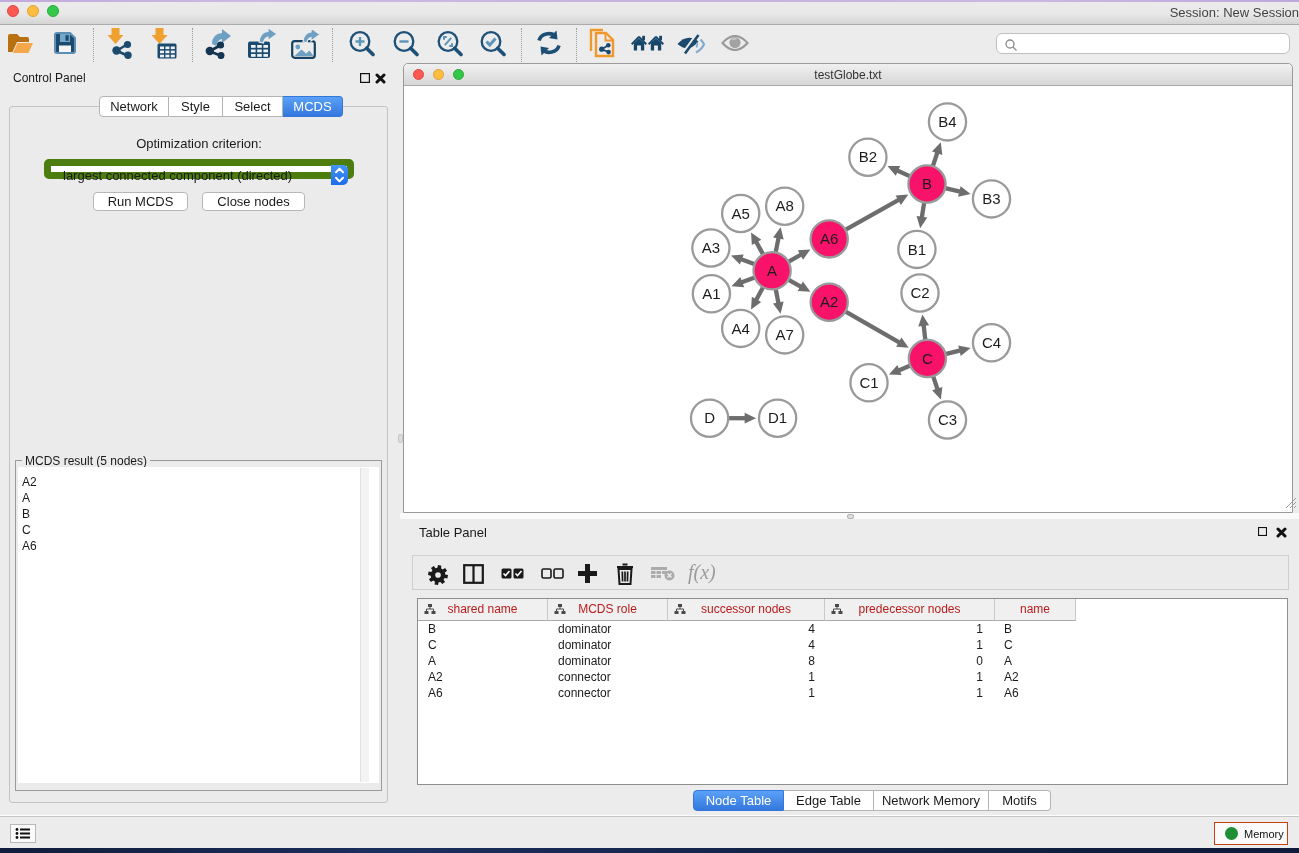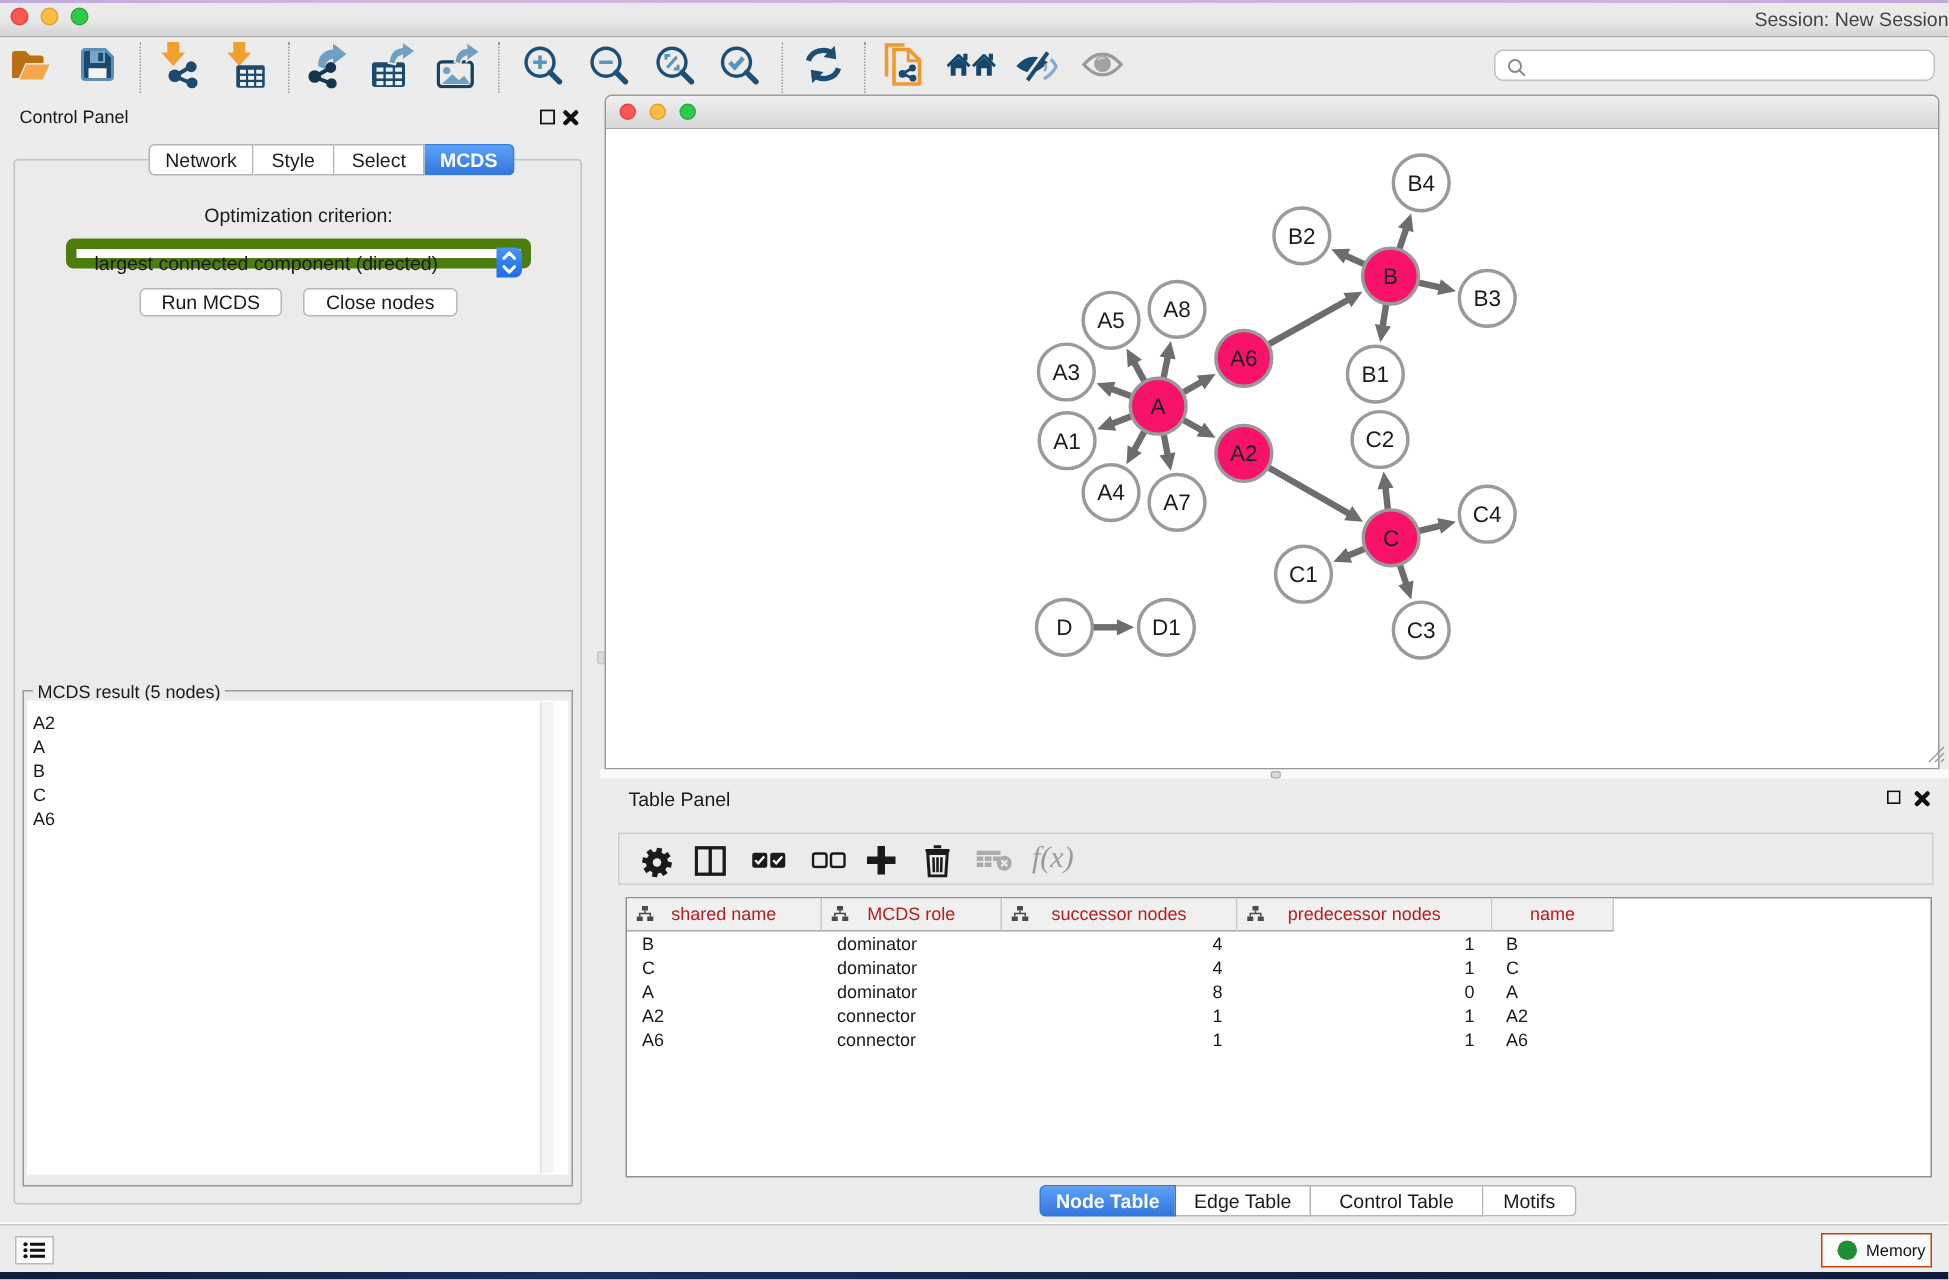--- a/index.html
+++ b/index.html
@@ -29,21 +29,21 @@
   #cpanel-title { left:13px; top:71px; font-size:12px; color:#1a1a1a; }
   .winbtn { font-size:12px; color:#111; }
   #cp-box { left:9px; top:106px; width:379px; height:697px; border:1px solid #c3c3c3;
     border-radius:3px; background:#ebebeb; }
 
   .tabs { display:flex;margin-left:21px; }
   .tab { height:21px; line-height:20px; font-size:13px; color:#1a1a1a; background:#ffffff;
     border:1px solid #b4b4b4; border-left:none; padding:0 12px; text-align:center; }
   .tab.first { border-left:1px solid #b4b4b4; border-radius:4px 0 0 4px; }
   .tab.last { border-radius:0 4px 4px 0; }
-  .tab.sel { background:linear-gradient(#5ba1f7,#3377dd); color:#fff; border-color:#3377dd;font-weight:bold; }
+  .tab.sel { background:linear-gradient(#5ba1f7,#3377dd); color:#fff; border-color:#3377dd; }
   #cp-tabs { left:78px; top:96px; }
 
   #opt-label { left:9px; top:136px; width:380px; text-align:center; font-size:13px; color:#1a1a1a; }
   #dropdown { left:44px; top:159px; width:310px; height:20px; background:#fff;
     border:7px solid #4d7c0f; border-radius:5px; font-size:13px; color:#1a1a1a; }
   #dropdown .dtext { left:12px; top:2px; }
   #dropdown .stepper { position:absolute; right:-1px; top:-1px; width:17px; height:20px;
     background:linear-gradient(#4795f5,#1c6cec); border-radius:0 5px 5px 0; }
   .btn { height:19px; line-height:17px; background:#fff; border:1px solid #b7b7b7;
     border-radius:4px; font-size:13px; color:#1a1a1a; text-align:center; }
@@ -300,20 +300,21 @@
     <div>C</div>
     <div>A6</div>
 </div>
 <div class="abs" id="mcds-scroll"></div>
 
 <div class="abs" id="netwin">
   <div class="abs" id="netwin-titlebar">
     <div class="abs tl2" style="left:9px;background:#fc5953;border:1px solid #e14640;"></div>
     <div class="abs tl2" style="left:29px;background:#fdbd41;border:1px solid #e0a135;"></div>
     <div class="abs tl2" style="left:49px;background:#34c84a;border:1px solid #2aa93b;"></div>
+    <div class="abs title">testGlobe.txt</div>
   </div>
   <svg class="graph" width="888" height="426" viewBox="0 0 888 426">
     <line x1="359.2" y1="168.6" x2="351.6" y2="154.7" stroke="#6d6d6d" stroke-width="4.3"></line>
     <polygon points="347.0,146.4 357.3,153.8 347.8,159.0" fill="#6d6d6d"></polygon>
     <line x1="371.6" y1="166.6" x2="374.8" y2="150.6" stroke="#6d6d6d" stroke-width="4.3"></line>
     <polygon points="376.6,141.3 379.7,153.6 369.1,151.6" fill="#6d6d6d"></polygon>
     <line x1="350.8" y1="178.3" x2="335.9" y2="172.8" stroke="#6d6d6d" stroke-width="4.3"></line>
     <polygon points="327.0,169.5 339.7,168.5 335.9,178.6" fill="#6d6d6d"></polygon>
     <line x1="350.8" y1="191.4" x2="336.4" y2="196.8" stroke="#6d6d6d" stroke-width="4.3"></line>
     <polygon points="327.5,200.2 336.3,191.1 340.2,201.2" fill="#6d6d6d"></polygon>
@@ -529,21 +530,21 @@
       <div class="td" style="width:130px;padding-left:10px">A6</div>
       <div class="td" style="width:120px;padding-left:10px">connector</div>
       <div class="td" style="width:157px;text-align:right;padding-right:10px">1</div>
       <div class="td" style="width:170px;text-align:right;padding-right:12px">1</div>
       <div class="td" style="width:81px;padding-left:9px">A6</div>
     </div>
 </div>
 <div class="abs tabs" id="btabs">
   <div class="tab first sel" style="width:91px;padding:0">Node Table</div>
     <div class="tab" style="width:90px;padding:0">Edge Table</div>
-    <div class="tab" style="width:115px;padding:0">Control Table</div>
+    <div class="tab" style="width:115px;padding:0">Network Memory</div>
     <div class="tab last" style="width:62px;padding:0">Motifs</div>
 </div>
 
 <div class="abs" id="statusbar"></div>
 <div class="abs" id="statusline"></div>
 <div class="abs" id="listbtn">
   <svg width="24" height="17" viewBox="0 0 24 17">
     <circle cx="6" cy="4.5" r="1.4" fill="#111"></circle>
       <circle cx="6" cy="8.5" r="1.4" fill="#111"></circle>
       <circle cx="6" cy="12.5" r="1.4" fill="#111"></circle>

